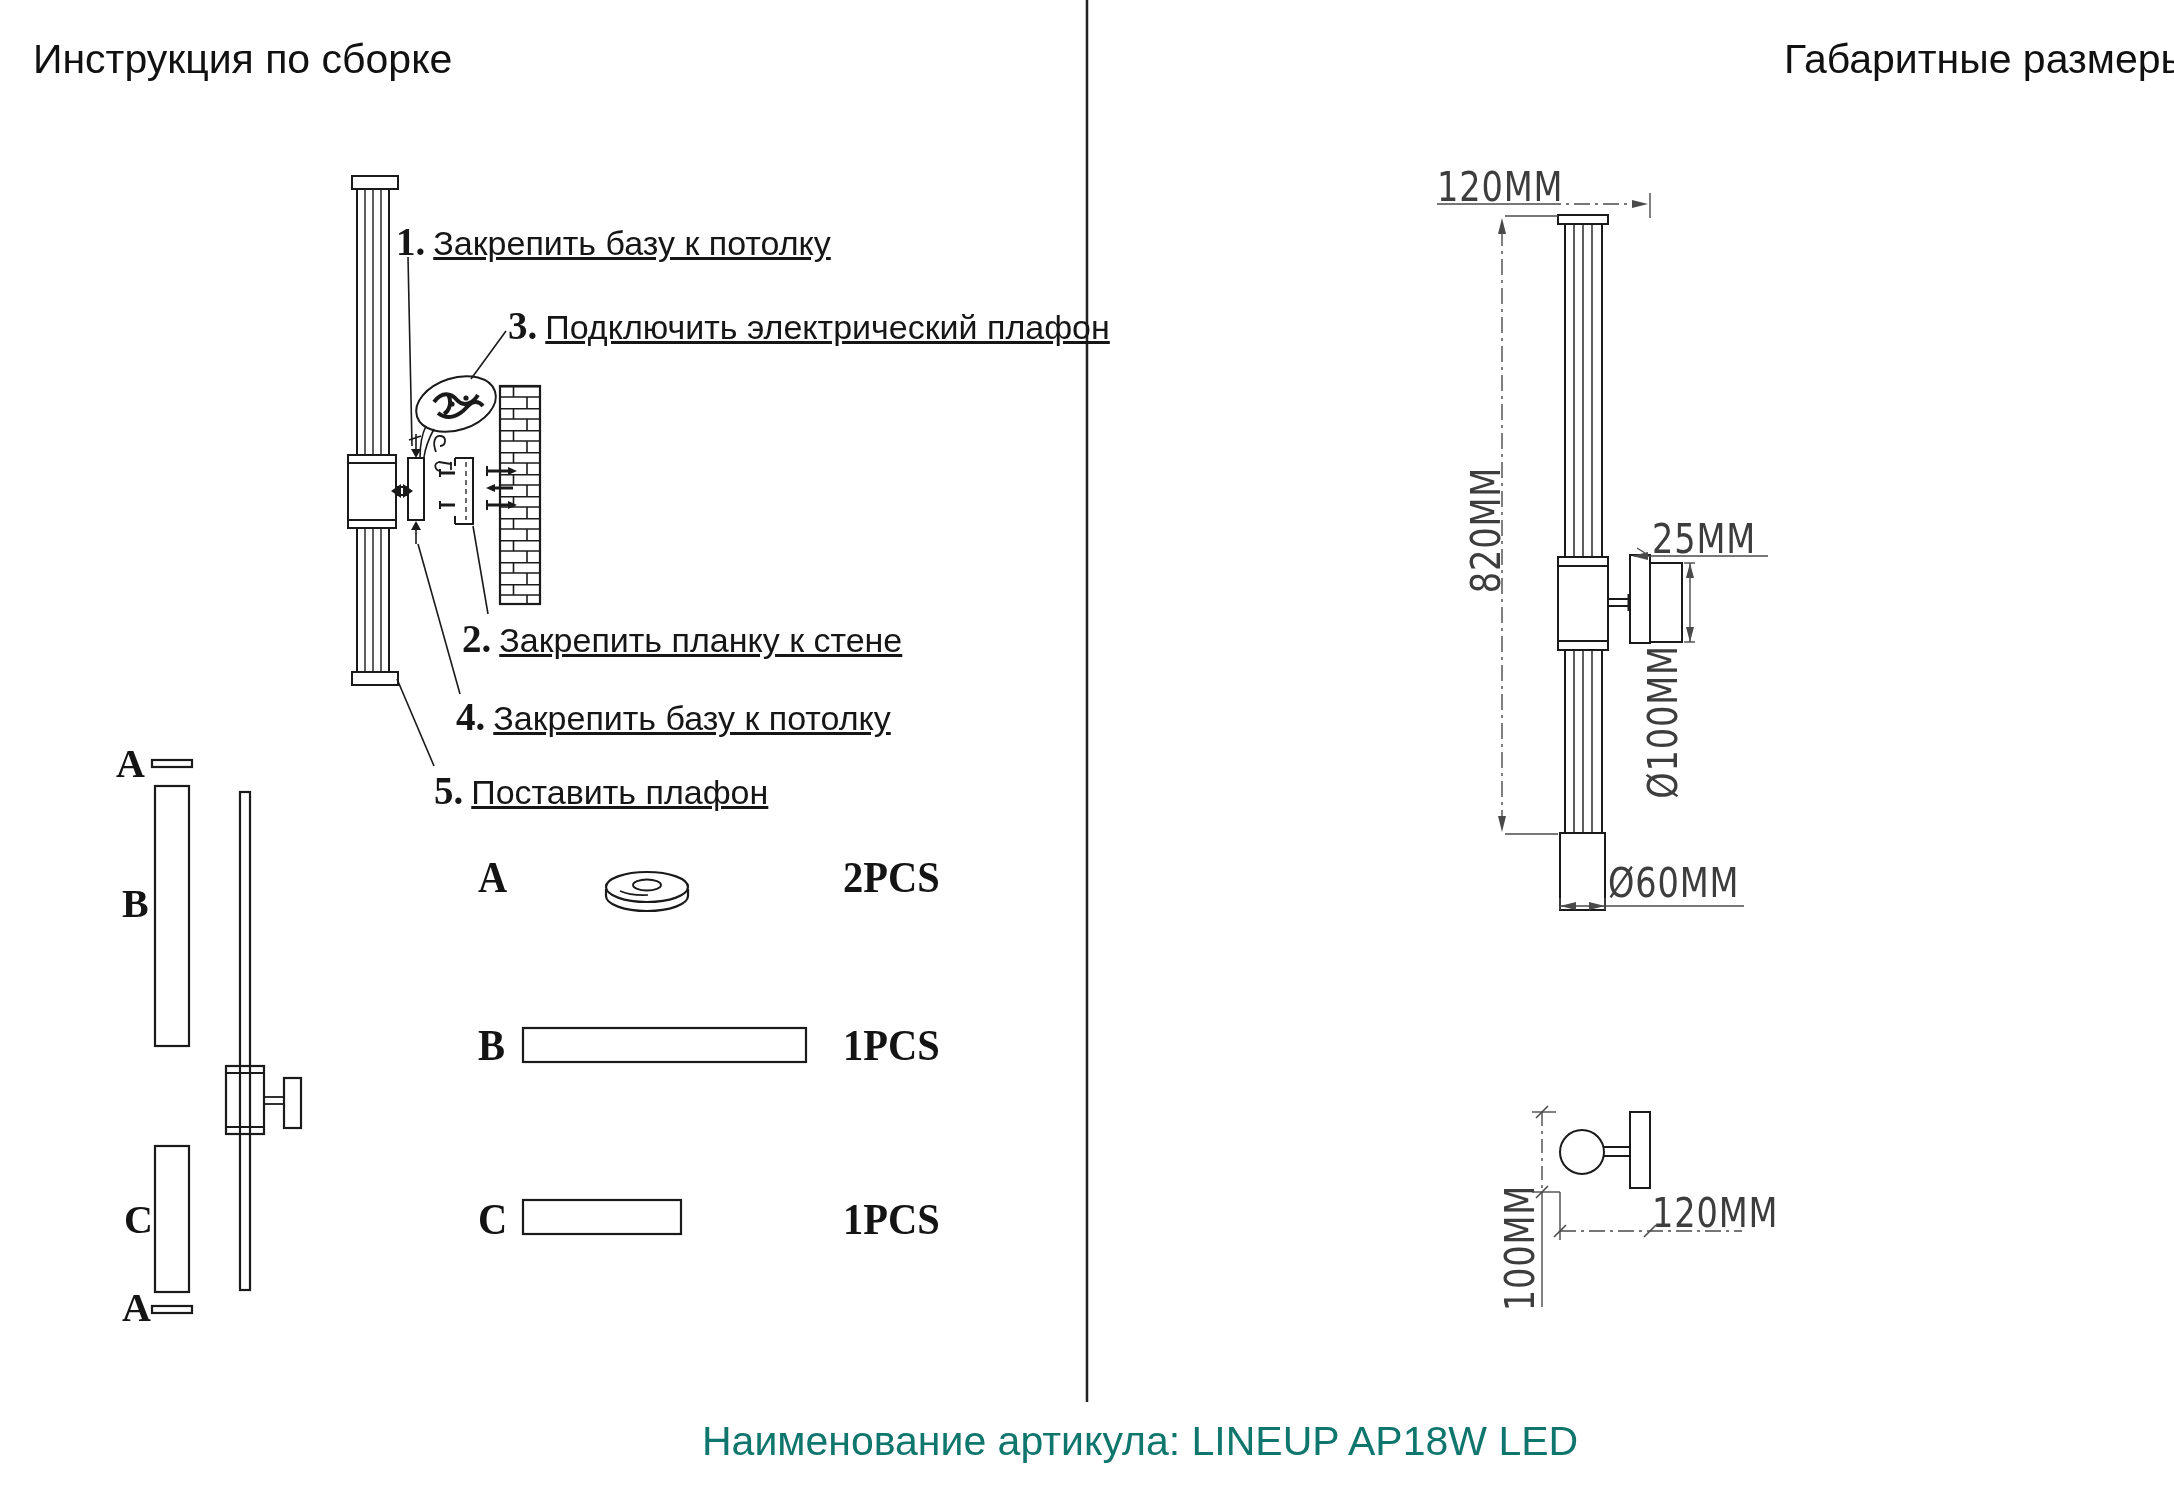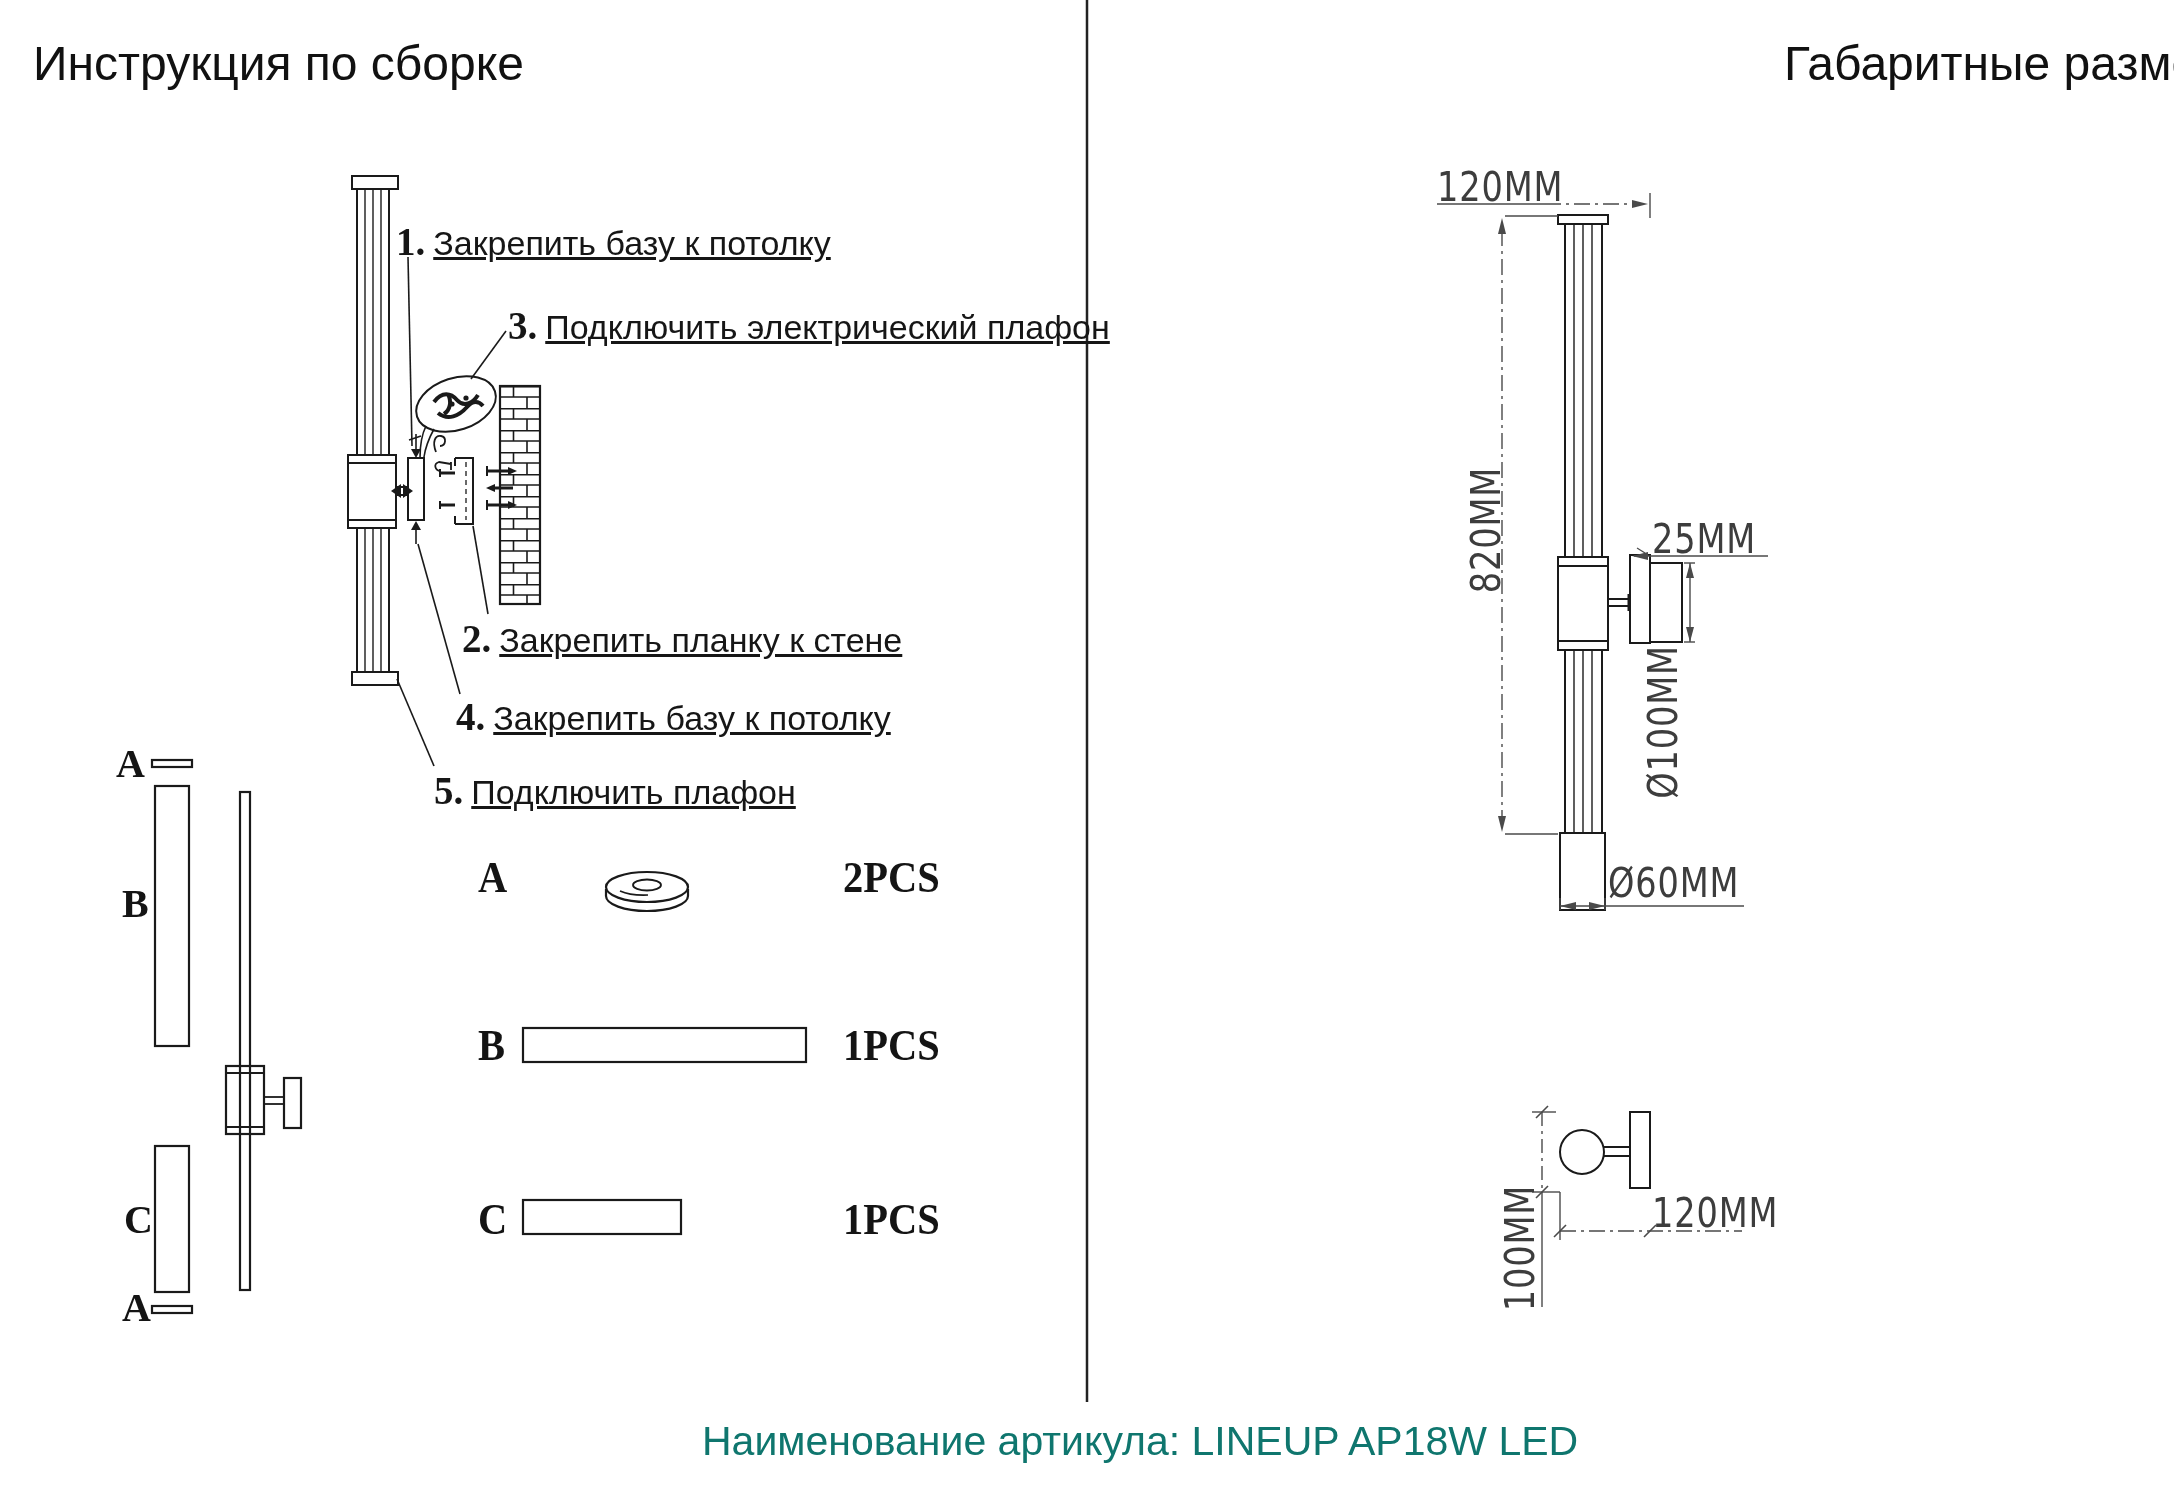--- a/index.html
+++ b/index.html
@@ -1,19 +1,19 @@
 <!DOCTYPE html>
 <html><head>
 <meta charset="utf-8">
 <style>
   html,body{margin:0;padding:0;width:2174px;height:1500px;background:#ffffff;overflow:hidden;}
   .stage{position:relative;width:2174px;height:1500px;font-family:"Liberation Sans",sans-serif;color:#111;}
   svg.art{position:absolute;left:0;top:0;}
   .t{position:absolute;white-space:nowrap;}
-  .title{font-size:48px;color:#111;text-align:right;}
+  .title{font-size:41px;color:#111;text-align:right;}
   .step{display:flex;align-items:baseline;gap:8px;}
   .step .num{font-family:"Liberation Serif",serif;font-weight:700;font-size:39px;color:#161616;}
   .step .txt{font-size:34px;color:#161616;text-decoration:underline;}
   .elabel{font-family:"Liberation Serif",serif;font-weight:700;font-size:40px;color:#141414;}
   .plabel{font-family:"Liberation Serif",serif;font-weight:700;font-size:44px;color:#141414;transform:scaleX(.92);transform-origin:left top;}
   .dim{font-family:"DejaVu Sans",sans-serif;font-size:40px;color:#3d3d3d;letter-spacing:1px;transform:scaleX(.84);transform-origin:left top;}
   .vdim{position:absolute;font-family:"DejaVu Sans",sans-serif;font-size:40px;color:#3d3d3d;letter-spacing:1px;white-space:nowrap;transform:translate(-50%,-50%) rotate(-90deg) scaleX(.84);}
   .footer{font-size:41px;color:#0f766e;}
 </style>
 </head>
@@ -233,21 +233,21 @@
   <div class="t step" style="left:462px;top:616px;">
     <span class="num">2.</span>
     <span class="txt">Закрепить планку к стене</span>
   </div>
   <div class="t step" style="left:456px;top:694px;">
     <span class="num">4.</span>
     <span class="txt">Закрепить базу к потолку</span>
   </div>
   <div class="t step" style="left:434px;top:768px;">
     <span class="num">5.</span>
-    <span class="txt">Подключить плафон</span>
+    <span class="txt">Поставить плафон</span>
   </div>
 
   <div class="t elabel" style="left:116px;top:740px;">A</div>
   <div class="t elabel" style="left:122px;top:880px;">B</div>
   <div class="t elabel" style="left:124px;top:1196px;">C</div>
   <div class="t elabel" style="left:122px;top:1284px;">A</div>
 
   <div class="t plabel" style="left:478px;top:852px;">A</div>
   <div class="t plabel" style="left:843px;top:852px;">2PCS</div>
   <div class="t plabel" style="left:478px;top:1020px;">B</div>

